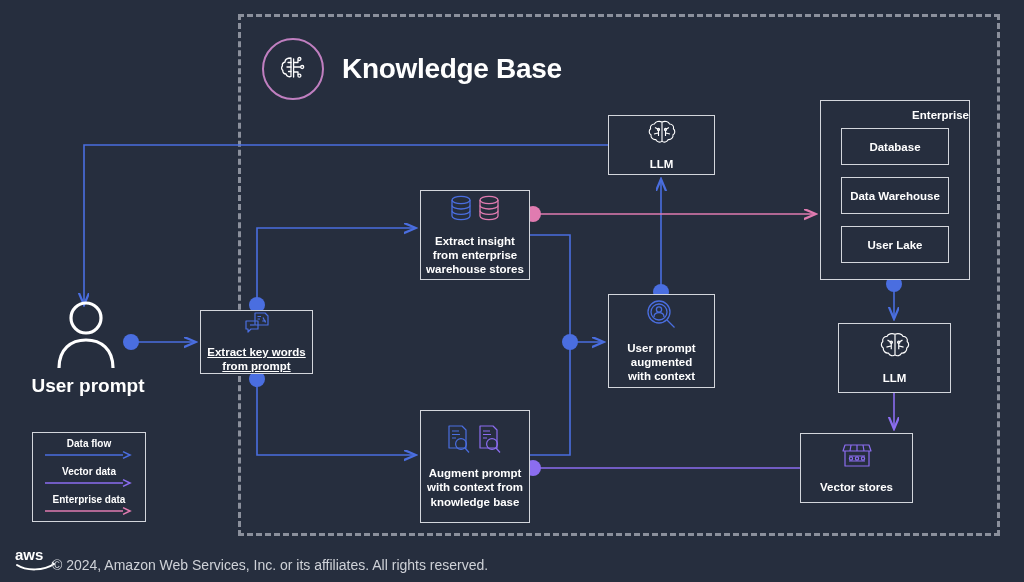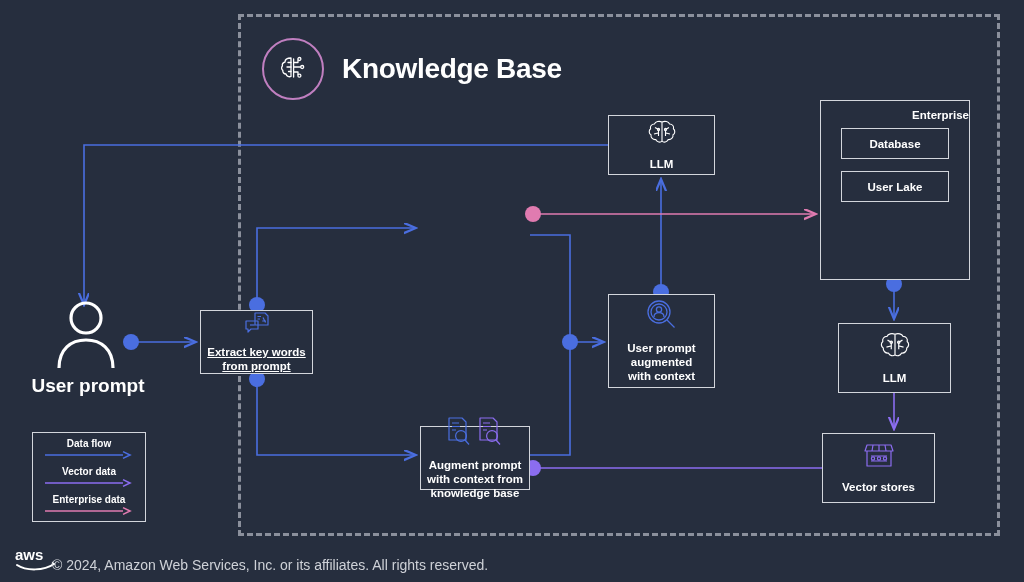--- a/index.html
+++ b/index.html
@@ -49,37 +49,37 @@
   .node .ico{display:block;}
   .node .lbl{
     font-size:11.5px;font-weight:bold;line-height:1.22;
     margin-top:6px;padding:0 4px;
     white-space:pre-line;
   }
 
   
   #n-extract-keywords{left:200px;top:310px;width:113px;height:64px;text-decoration:underline;}
   #n-extract-insight{left:420px;top:190px;width:110px;height:90px;}
-  #n-augment{left:420px;top:410px;width:110px;height:64px;margin-top:16px;}
+  #n-augment{left:420px;top:410px;width:110px;height:113px;}
   #n-augmented-ctx{left:608px;top:294px;width:107px;height:94px;}
   #n-llm-top{left:608px;top:115px;width:107px;height:60px;}
   #n-llm-right{left:838px;top:323px;width:113px;height:70px;}
-  #n-vector{left:822px;top:433px;width:113px;height:70px;}
+  #n-vector{left:800px;top:433px;width:113px;height:70px;}
 
   
   .ent-group{
     position:absolute;left:820px;top:100px;width:150px;height:180px;
     border:1.5px solid #d3d6dc;background:#262e3e;box-sizing:border-box;
   }
   .ent-title{
     color:#ffffff;font-size:11.5px;font-weight:bold;
     text-align:right;margin-top:8px;
   }
   .ent-item{
-    margin:7px auto 12px;width:108px;height:31px;
+    margin:7px auto 12px;width:108px;height:37px;
     border:1.5px solid #d3d6dc;box-sizing:border-box;
     display:flex;align-items:center;justify-content:center;
     color:#ffffff;font-size:11.5px;font-weight:bold;
     white-space:nowrap;
   }
 
   
   .user-fig{position:absolute;left:55px;top:300px;width:62px;height:70px;}
   .user-label{
     position:absolute;left:18px;top:375px;width:140px;
@@ -199,20 +199,43 @@
           <path d="M19,6.5 L21.5,11.5 M18.2,10 L22,10"></path>
           <path d="M2,10 L14,10 L14,18 L7,18 L4,21 L4,18 L2,18 Z"></path>
           <path d="M6,14 L10.6,14"></path>
         </g>
       </svg>
     </span>
     <span class="lbl">Extract key words
 from prompt</span>
   </div>
 
+  <div class="node" id="n-extract-insight">
+    <span class="ico">
+      <svg width="56" height="30" viewBox="0 0 56 30">
+        <g fill="none" stroke-width="1.3">
+          <g stroke="#4a6ee0">
+            <ellipse cx="14" cy="6" rx="9" ry="3.6"></ellipse>
+            <path d="M5,6 L5,22 C5,24 9,25.6 14,25.6 C19,25.6 23,24 23,22 L23,6"></path>
+            <path d="M5,11.4 C5,13.4 9,15 14,15 C19,15 23,13.4 23,11.4"></path>
+            <path d="M5,16.8 C5,18.8 9,20.4 14,20.4 C19,20.4 23,18.8 23,16.8"></path>
+          </g>
+          <g stroke="#e07bb0">
+            <ellipse cx="42" cy="6" rx="9" ry="3.6"></ellipse>
+            <path d="M33,6 L33,22 C33,24 37,25.6 42,25.6 C47,25.6 51,24 51,22 L51,6"></path>
+            <path d="M33,11.4 C33,13.4 37,15 42,15 C47,15 51,13.4 51,11.4"></path>
+            <path d="M33,16.8 C33,18.8 37,20.4 42,20.4 C47,20.4 51,18.8 51,16.8"></path>
+          </g>
+        </g>
+      </svg>
+    </span>
+    <span class="lbl">Extract insight
+from enterprise
+warehouse stores</span>
+  </div>
 
   <div class="node" id="n-augment">
     <span class="ico">
       <svg width="60" height="32" viewBox="0 0 60 32">
         <g fill="none" stroke-width="1.2" stroke-linejoin="round">
           <g stroke="#4a6ee0">
             <path d="M4,2 L17,2 L21,6 L21,24 L4,24 Z"></path>
             <path d="M7,7 L14,7 M7,10.5 L15,10.5 M7,14 L11,14"></path>
             <circle cx="16" cy="20" r="5.4"></circle>
             <path d="M20,24 L24,28.5"></path>
@@ -259,20 +282,21 @@
           <circle cx="18.5" cy="10.5" r="1.1"></circle>
         </g>
       </svg>
     </span>
     <span class="lbl">LLM</span>
   </div>
 
   <div class="ent-group">
     <div class="ent-title">Enterprise</div>
     <div class="ent-item">Database</div>
+    <div class="ent-item">Data Warehouse</div>
     <div class="ent-item">User Lake</div>
   </div>
 
   <div class="node" id="n-llm-right">
     <span class="ico">
       <svg width="32" height="30" viewBox="0 0 30 28">
         <g fill="none" stroke="#ffffff" stroke-width="1.1" stroke-linejoin="round">
           <path d="M15,3 C12,1.6 8.6,2.6 7.4,5 C4.6,5 2.8,7.4 3.6,9.8 C1.6,11.4 1.8,14.6 4,15.8 C3.6,18.6 6,21 8.8,20.6 C10,23.2 13.4,24 15,22"></path>
           <path d="M15,3 C18,1.6 21.4,2.6 22.6,5 C25.4,5 27.2,7.4 26.4,9.8 C28.4,11.4 28.2,14.6 26,15.8 C26.4,18.6 24,21 21.2,20.6 C20,23.2 16.6,24 15,22"></path>
           <path d="M15,3 L15,22 M8,8.5 L11.5,10.5 M22,8.5 L18.5,10.5 M7,15 L11,14 M23,15 L19,14 M11.5,10.5 L11.5,17 M18.5,10.5 L18.5,17"></path>

